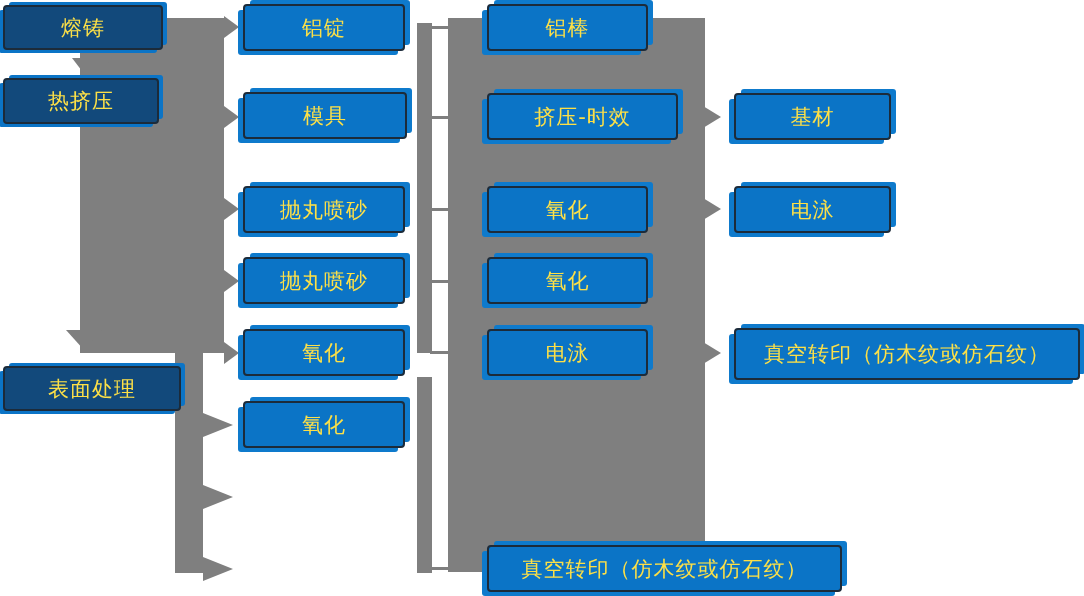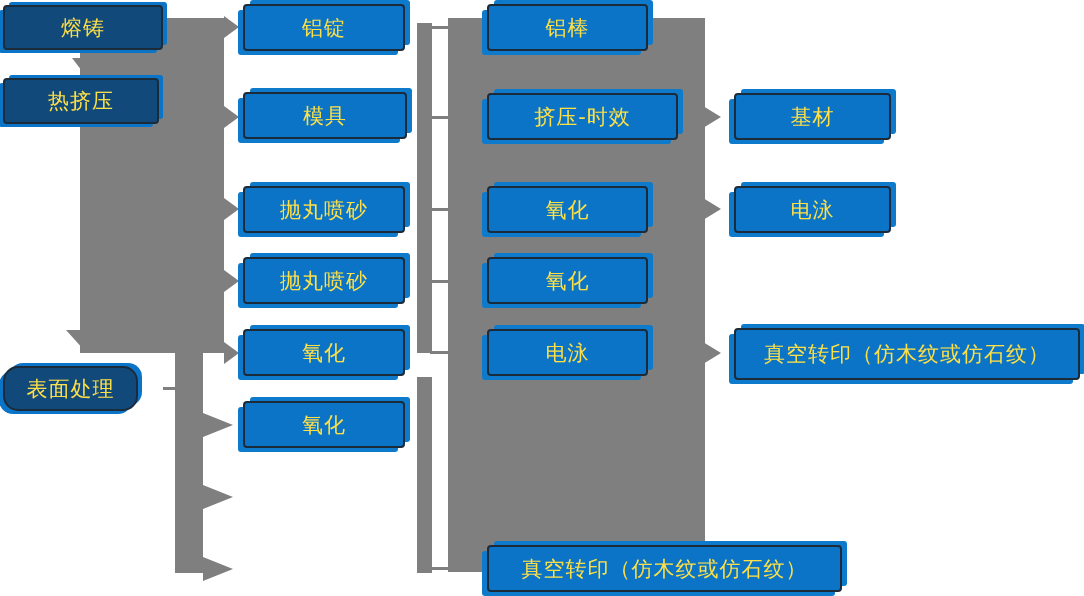--- a/index.html
+++ b/index.html
@@ -27,21 +27,21 @@
     box-shadow:6px -5px 0 -1px #0e7acc, -6px 5px 0 -1px #0e7acc;
     z-index:2;white-space:nowrap;
   }
   .box.dark{
     background:#12497b;
     box-shadow:5px -4px 0 -1px #0b74c6, -5px 4px 0 -1px #0b74c6;
   }
   
   .n1{left:3px;top:5px;width:160px;height:45px;}
   .n2{left:3px;top:78px;width:156px;height:46px;}
-  .n3{left:3px;top:366px;width:135px;height:45px;border-radius:15px;}
+  .n3{left:3px;top:366px;width:178px;height:45px;}
   
   .n4{left:243px;top:4px;width:162px;height:47px;}
   .n5{left:243px;top:92px;width:164px;height:47px;}
   .n6{left:243px;top:186px;width:162px;height:47px;}
   .n7{left:243px;top:257px;width:162px;height:47px;}
   .n8{left:243px;top:329px;width:162px;height:47px;}
   .n9{left:243px;top:401px;width:162px;height:47px;}
   .n10{left:243px;top:473px;width:264px;height:47px;}
   .n11{left:243px;top:545px;width:162px;height:47px;}
   

